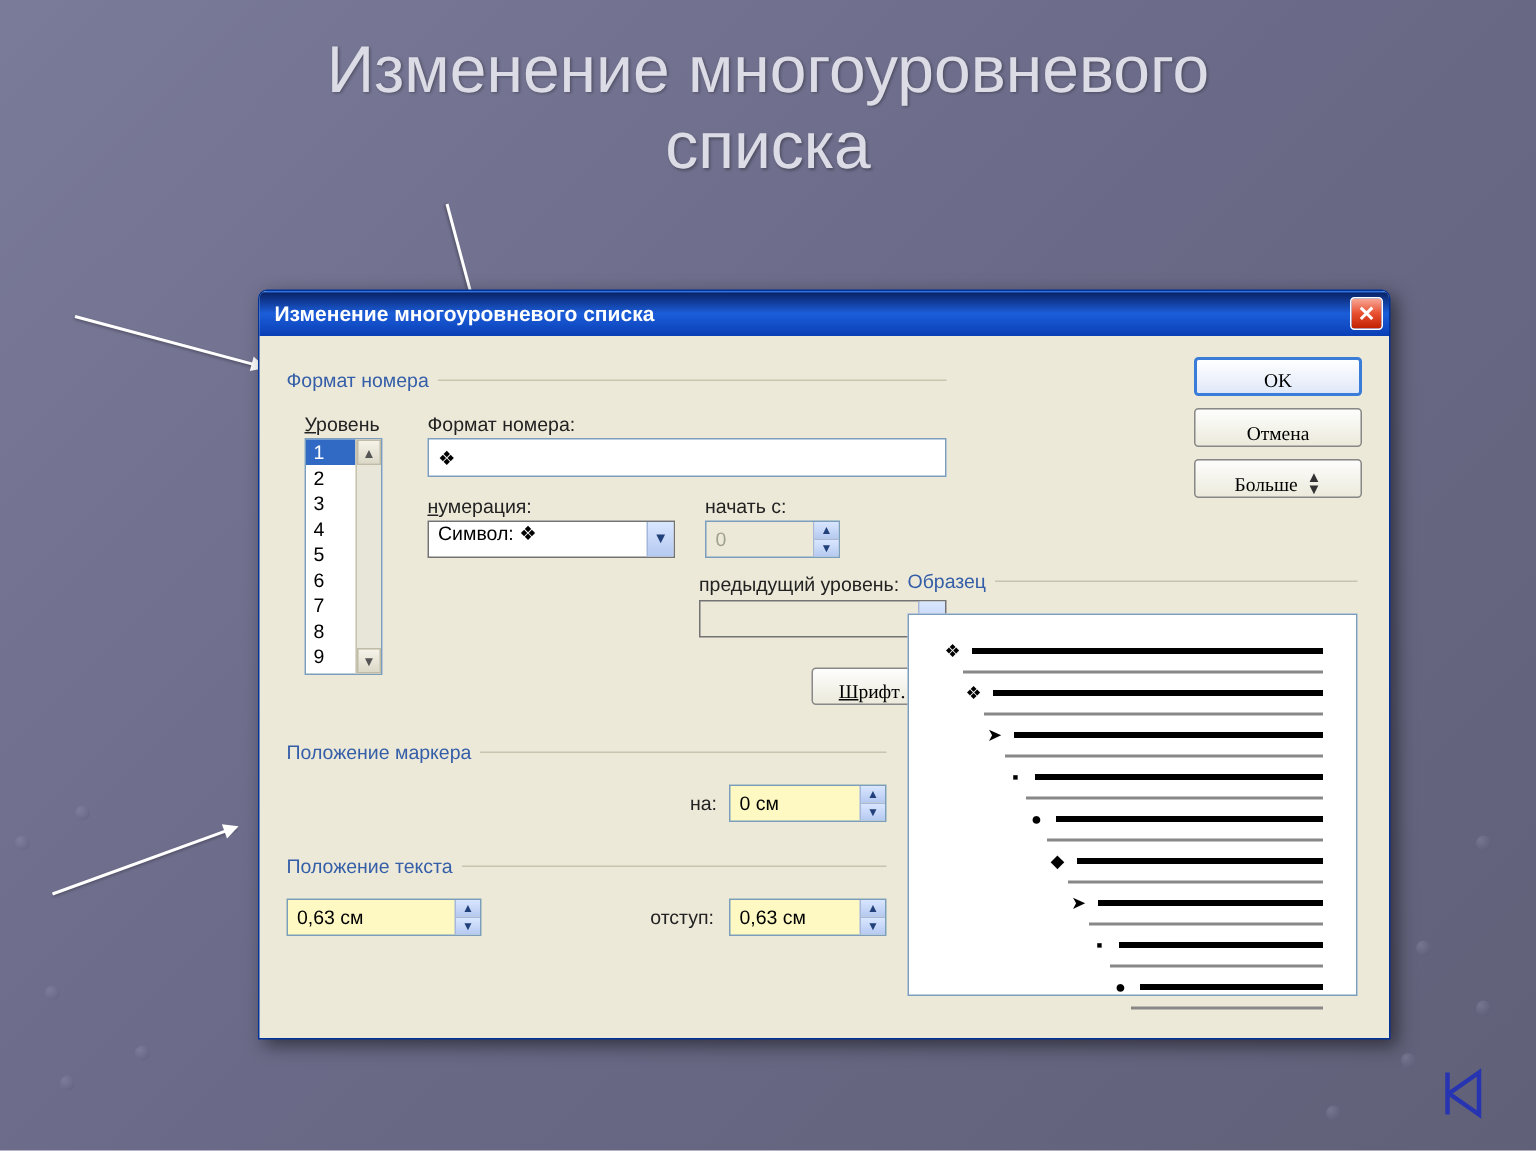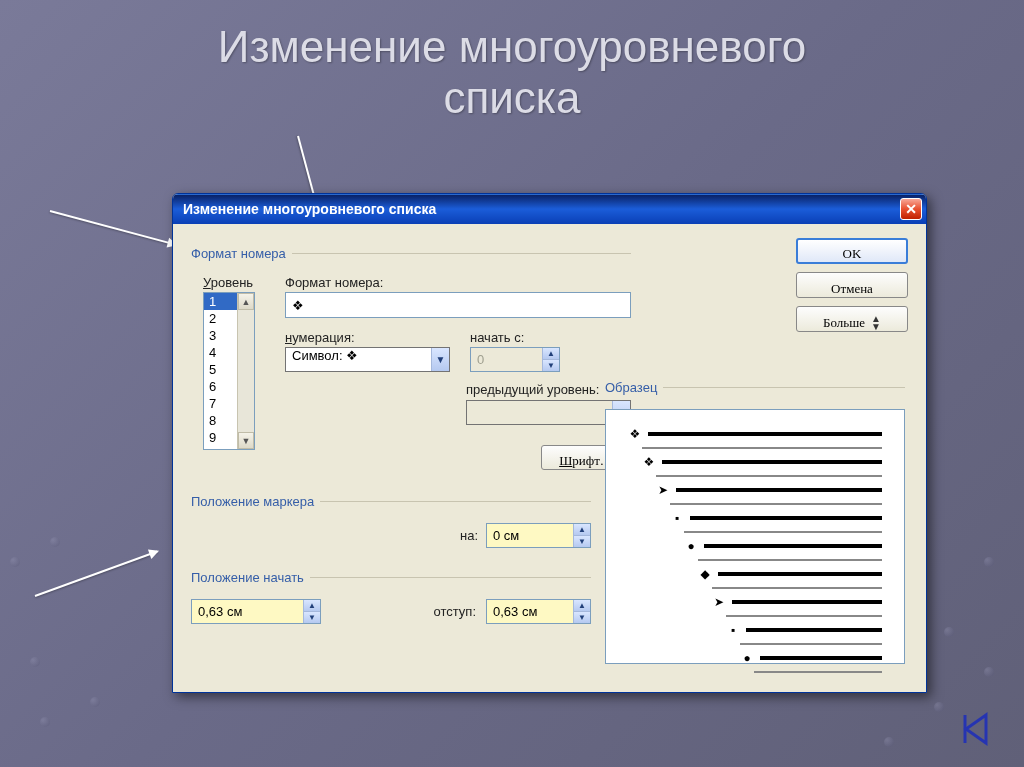--- a/index.html
+++ b/index.html
@@ -348,21 +348,21 @@
           <div class="spn">
               <div>▲</div>
               <div>▼</div>
             </div>
         </div>
       </div>
     </div>
 
     <div class="text-group">
       <fieldset class="grp">
-        <legend>Положение начать</legend>
+        <legend>Положение текста</legend>
       </fieldset>
       <div class="text-row">
         <div class="spinner" style="width:130px">
           <div class="val">0,63 см</div>
           <div class="spn">
               <div>▲</div>
               <div>▼</div>
             </div>
         </div>
         <div style="flex:1"></div>

